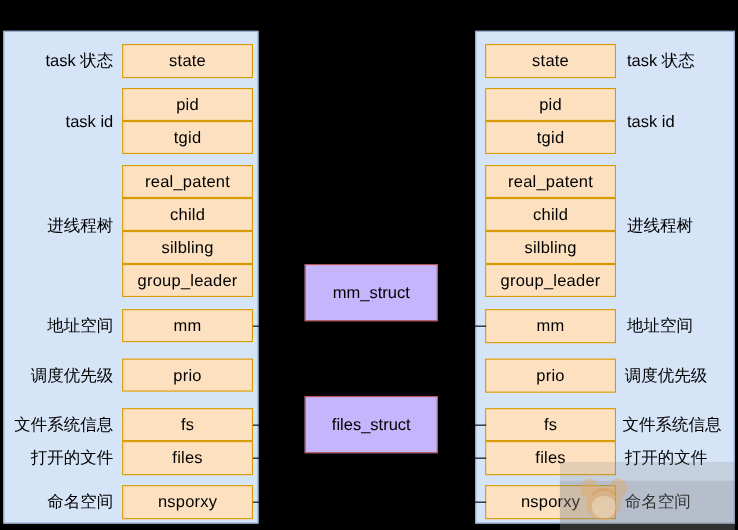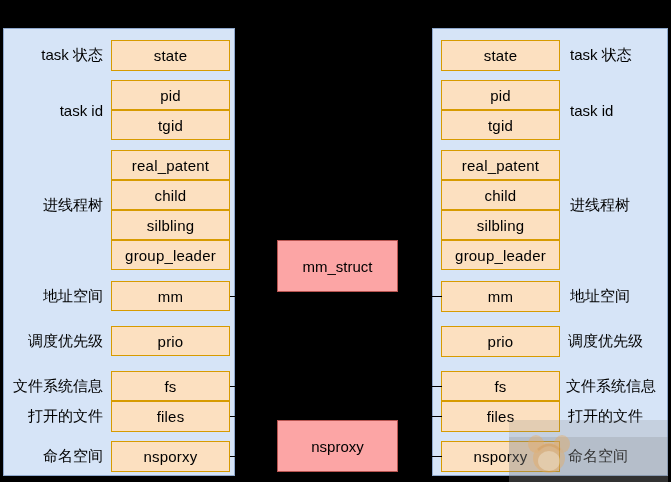--- a/index.html
+++ b/index.html
@@ -33,21 +33,21 @@
     font-size:15px;
     display:flex;
     align-items:center;
     justify-content:center;
     letter-spacing:.2px;
   }
   
   .st{
     position:absolute;
     box-sizing:border-box;
-    background:#fca5a5;
+    background:#c4b5fd;
     border:1.5px solid #B85450;
     color:#000;
     font-size:15px;
     display:flex;
     align-items:center;
     justify-content:center;
   }
   
   .lbl{
     position:absolute;
@@ -115,21 +115,21 @@
   <div class="fld" style="left:111px;top:371px;width:119px;height:30px;">fs</div>
   <div class="fld" style="left:111px;top:401px;width:119px;height:31px;">files</div>
   <div class="fld" style="left:111px;top:441px;width:119px;height:31px;">nsporxy</div>
 
   <div class="conn" style="left:230px;top:296px;width:34px;"></div>
   <div class="conn" style="left:230px;top:386px;width:34px;"></div>
   <div class="conn" style="left:230px;top:416px;width:34px;"></div>
   <div class="conn" style="left:230px;top:456px;width:34px;"></div>
 
   <div class="st" style="left:277px;top:240px;width:121px;height:52px;">mm_struct</div>
-  <div class="st" style="left:277px;top:420px;width:121px;height:52px;">nsproxy</div>
+  <div class="st" style="left:277px;top:360px;width:121px;height:52px;">files_struct</div>
 
   <div class="panel" id="panel-right"></div>
 
   <div class="fld" style="left:441px;top:40px;width:119px;height:31px;">state</div>
   <div class="fld" style="left:441px;top:80px;width:119px;height:30px;">pid</div>
   <div class="fld" style="left:441px;top:110px;width:119px;height:30px;">tgid</div>
   <div class="fld" style="left:441px;top:150px;width:119px;height:30px;">real_patent</div>
   <div class="fld" style="left:441px;top:180px;width:119px;height:30px;">child</div>
   <div class="fld" style="left:441px;top:210px;width:119px;height:30px;">silbling</div>
   <div class="fld" style="left:441px;top:240px;width:119px;height:30px;">group_leader</div>

